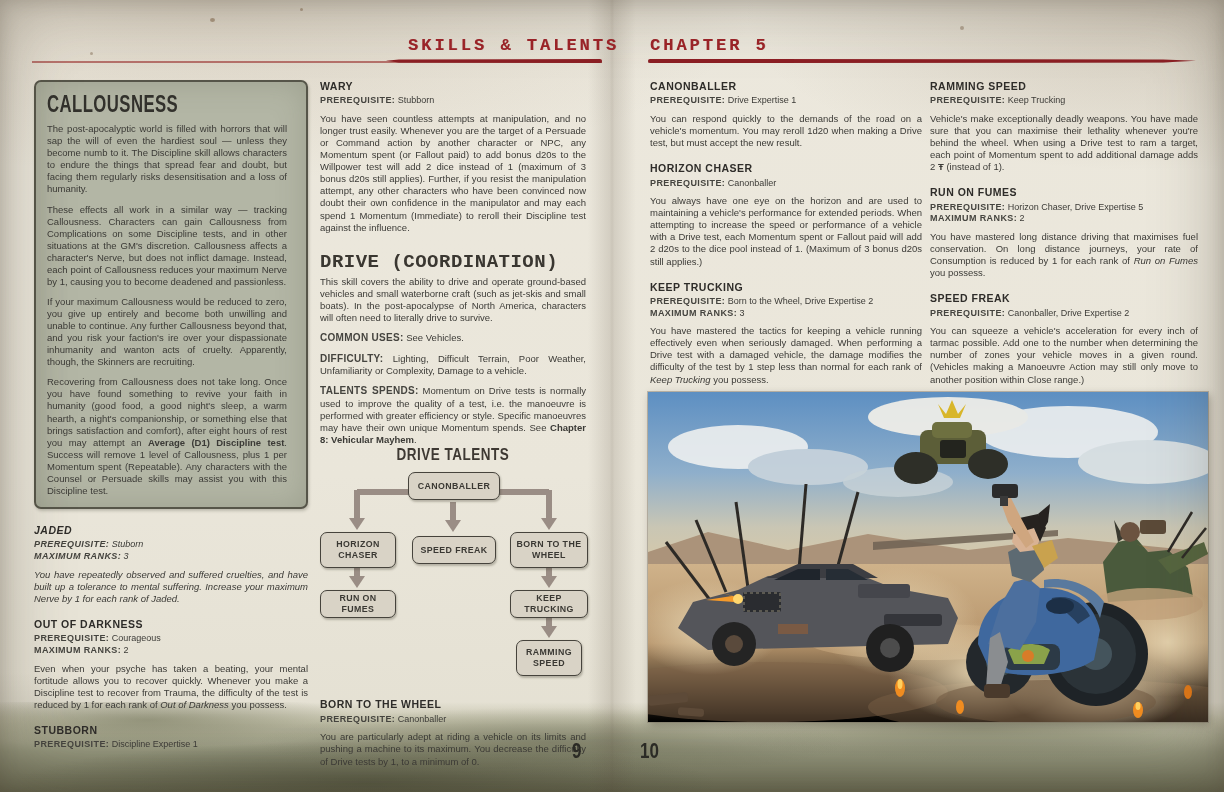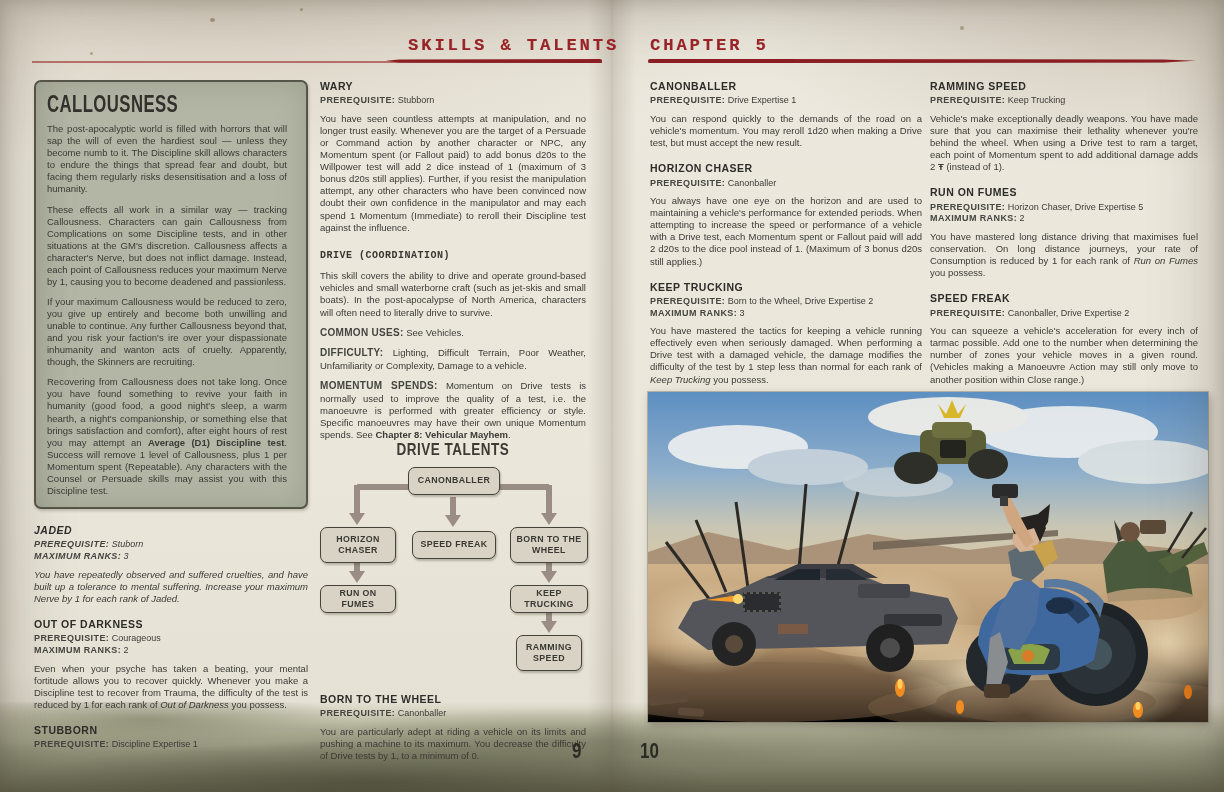--- a/index.html
+++ b/index.html
@@ -66,22 +66,22 @@
   .talent{margin-bottom:13px;}
   .talent-name{font-weight:700;font-size:10.5px;letter-spacing:.5px;color:#2e2c29;margin-bottom:2px;}
   .meta{font-size:9px;color:#3c3b37;line-height:1.3;}
   .meta b{letter-spacing:.4px;color:#45443f;}
   .talent-body{margin-top:6px;text-align:justify;}
   .it{font-style:italic;}
   .bd{font-weight:700;}
 
   
   .section-title{
-    font-family:"Liberation Mono",monospace;font-weight:700;font-size:10px;
-    letter-spacing:.5px;color:#3a3731;margin:16px 0 8px 0;
+    font-family:"Liberation Mono",monospace;font-weight:700;font-size:19px;
+    letter-spacing:.5px;color:#3a3731;margin:16px 0 2px 0;
   }
   .uses{margin-top:8px;text-align:justify;}
   .uses b{font-size:10px;letter-spacing:.3px;color:#45443f;}
 
   
   .diagram{position:relative;width:266px;height:238px;margin-top:0;}
   .diagram-title{
     position:absolute;left:0;top:0;width:100%;text-align:center;
     font-weight:700;font-size:13.5px;color:#3e3933;letter-spacing:.5px;
     transform:scaleY(1.25);
@@ -157,21 +157,21 @@
     <div class="talent">
       <div class="talent-name">WARY</div>
       <div class="meta"><b>PREREQUISITE:</b> <span>Stubborn</span></div>
       <div class="talent-body">You have seen countless attempts at manipulation, and no longer trust easily. Whenever you are the target of a Persuade or Command action by another character or NPC, any Momentum spent (or Fallout paid) to add bonus d20s to the Willpower test will add 2 dice instead of 1 (maximum of 3 bonus d20s still applies). Further, if you resist the manipulation attempt, any other characters who have been convinced now doubt their own confidence in the manipulator and may each spend 1 Momentum (Immediate) to reroll their Discipline test against the influence.</div>
     </div>
 
     <div class="section-title">DRIVE (COORDINATION)</div>
     <div class="talent-body" style="margin-top:0;">This skill covers the ability to drive and operate ground-based vehicles and small waterborne craft (such as jet-skis and small boats). In the post-apocalypse of North America, characters will often need to literally drive to survive.</div>
     <div class="uses"><b>COMMON USES:</b> <span>See Vehicles.</span></div>
     <div class="uses"><b>DIFFICULTY:</b> <span>Lighting, Difficult Terrain, Poor Weather, Unfamiliarity or Complexity, Damage to a vehicle.</span></div>
-    <div class="uses"><b>MOMENTUM SPENDS:</b> <span>Momentum on Drive tests is normally used to improve the quality of a test, i.e. the manoeuvre is performed with greater efficiency or style. Specific manoeuvres may have their own unique Momentum spends. See </span><span class="bd">Chapter 8: Vehicular Mayhem</span><span>.</span></div>
+    <div class="uses"><b>TALENTS SPENDS:</b> <span>Momentum on Drive tests is normally used to improve the quality of a test, i.e. the manoeuvre is performed with greater efficiency or style. Specific manoeuvres may have their own unique Momentum spends. See </span><span class="bd">Chapter 8: Vehicular Mayhem</span><span>.</span></div>
 
     <div class="diagram">
       <div class="diagram-title">DRIVE TALENTS</div>
       <svg class="arrows" width="266" height="238" viewBox="0 0 266 238">
         <g stroke="#9a8d85" stroke-width="6" fill="#9a8d85">
           <line x1="37" y1="46" x2="229" y2="46"></line>
           <line x1="37" y1="44" x2="37" y2="72"></line>
           <line x1="133" y1="56" x2="133" y2="74"></line>
           <line x1="229" y1="44" x2="229" y2="72"></line>
           <polygon points="29,72 45,72 37,84" stroke="none"></polygon>

